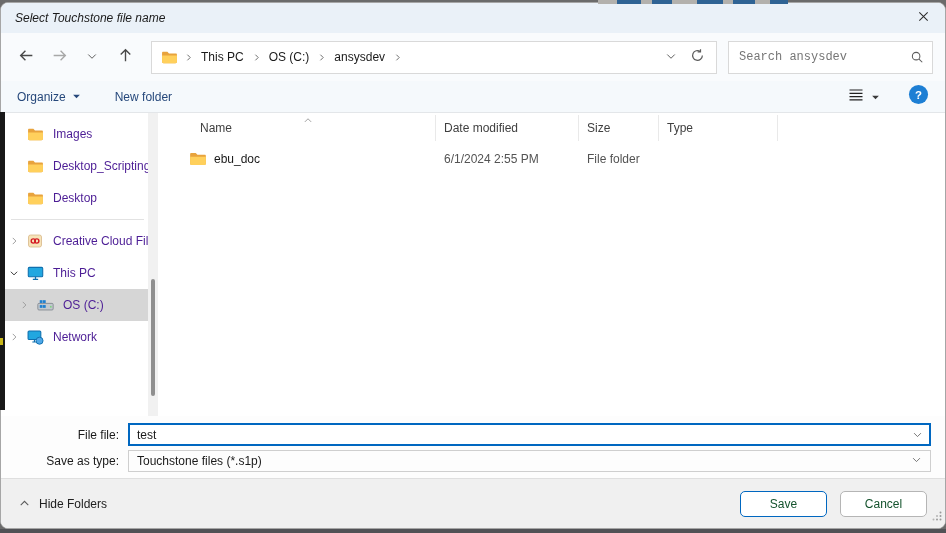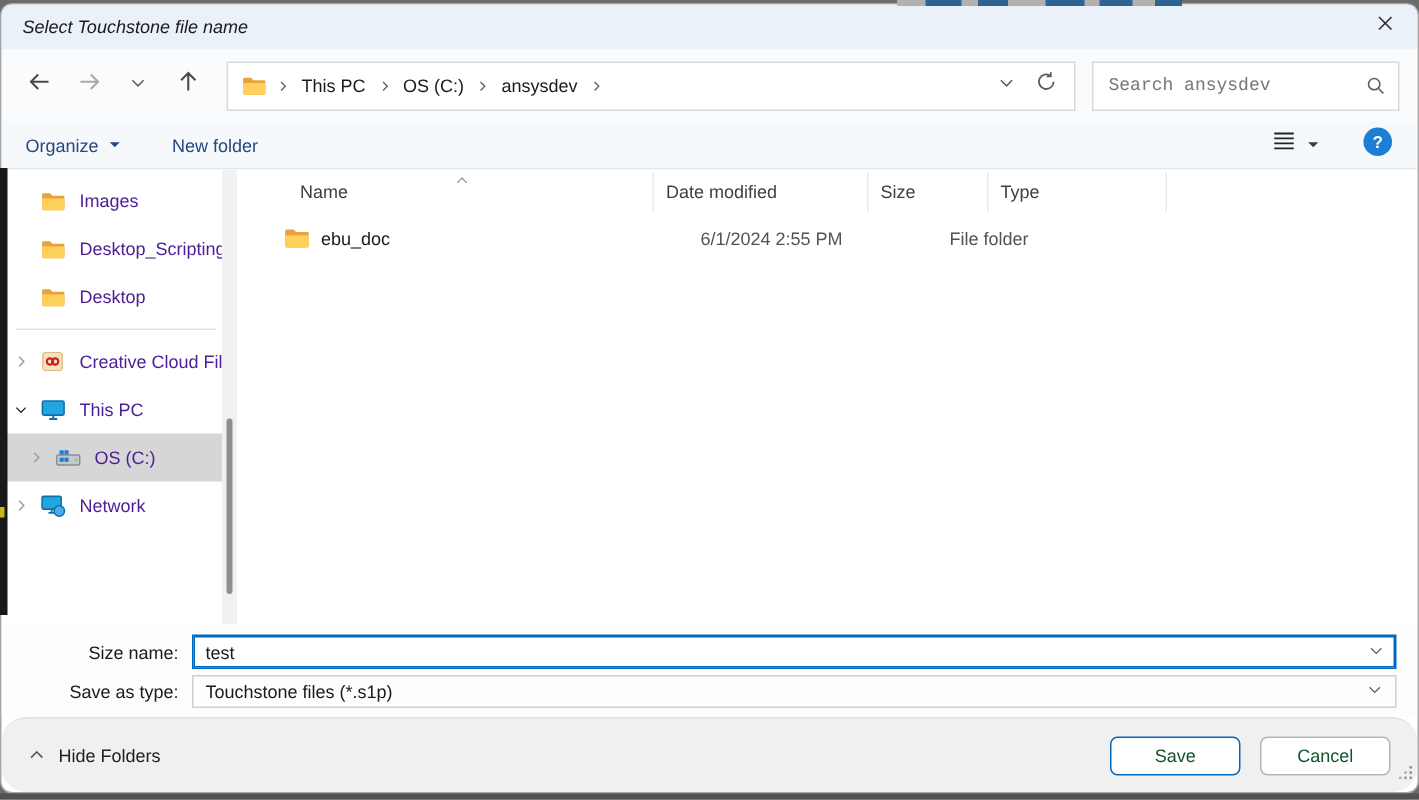--- a/index.html
+++ b/index.html
@@ -47,36 +47,36 @@
   .side-thumb { position:absolute; left:3px; width:4px; top:166px; height:117px; background:#8f8f8f; border-radius:2px; }
 
   .list-area { flex:1; padding-top:0; position:relative; }
   .list-header { display:flex; height:26px; position:relative; margin-top:2px; }
   .col { font-size:12px; color:#3f3f3f; display:flex; align-items:center; padding-left:42px; border-right:1px solid #e9e9e9; position:relative; cursor:pointer; }
   .col.c-name { width:278px; }
   .col.c-date { width:143px; padding-left:8px; }
   .col.c-type { width:119px; padding-left:8px; }
   .col.c-size { width:80px; padding-left:8px; }
   .sort-caret { position:absolute; left:145px; top:-2px; }
-  .file-row { display:flex; height:26px; margin-top:5px; cursor:pointer;gap:23px; }
+  .file-row { display:flex; height:26px; margin-top:5px; cursor:pointer; }
   .cell { font-size:12px; display:flex; align-items:center; }
   .cell.r-name { width:278px; padding-left:31px; color:#191919; gap:7px; }
   .cell.r-date, .cell.r-type { color:#535353; padding-left:8px; }
   .cell.r-date { width:143px; }
   .cell.r-type { width:119px; }
 
   .form-area { flex:0 0 62px; background:#fdfdfd; padding:7px 14px 0 0; }
   .form-row { display:flex; align-items:center; margin-bottom:4px; }
   .form-label { width:127px; flex:0 0 127px; text-align:right; font-size:12px; color:#1a1a1a; padding-right:9px; }
   .filename-input { flex:1; height:23px; border:1px solid #0067c0; outline:1px solid #0067c0; outline-offset:-2px; background:#fff; font-size:12px; color:#1a1a1a; padding:0 24px 0 8px; font-family:"Liberation Sans",sans-serif; }
   .type-select { flex:1; height:22px; border:1px solid #cfcfcf; background:#fdfdfd; font-size:12px; color:#1a1a1a; display:flex; align-items:center; padding:0 8px; position:relative; cursor:pointer; }
   .combo-chev { position:absolute; right:8px; top:50%; transform:translateY(-50%); }
   .input-wrap { flex:1; position:relative; display:flex; }
 
-  .footer { flex:0 0 50px; background:#f0f0f0; border-top:1px solid #dfdfdf; display:flex; align-items:center; padding:0 18px; position:relative;border-radius:17px; }
+  .footer { flex:0 0 50px; background:#f0f0f0; border-top:1px solid #dfdfdf; display:flex; align-items:center; padding:0 18px; position:relative; }
   .hide-folders { display:flex; align-items:center; gap:9px; font-size:12px; color:#202020; cursor:pointer; }
   .btns { margin-left:auto; display:flex; gap:13px; }
   .btn { width:87px; height:26px; border-radius:5px; background:#fff; font-size:12px; color:#14532d; display:flex; align-items:center; justify-content:center; cursor:pointer; font-family:"Liberation Sans",sans-serif; }
   .btn.primary { border:1px solid #0067c0; }
   .btn.normal { border:1px solid #b5b5b5; }
   .grip { position:absolute; right:3px; bottom:3px; }
 </style>
 </head>
 <body>
 
@@ -369,21 +369,21 @@
             <span>ebu_doc</span>
           </div>
           <div class="cell r-date">6/1/2024 2:55 PM</div>
           <div class="cell r-type">File folder</div>
         </div>
       </div>
     </div>
 
     <div class="form-area">
       <div class="form-row">
-        <span class="form-label">Size name:</span>
+        <span class="form-label">File file:</span>
         <div class="input-wrap">
           <input class="filename-input" type="text" value="test" style="">
           <span class="combo-chev">
             <svg width="11" height="11" viewBox="0 0 16 16">
                 <path d="M3 6l5 5 5-5" stroke="#5c5c5c" stroke-width="1.2" fill="none"></path>
               </svg>
           </span>
         </div>
       </div>
       <div class="form-row">

